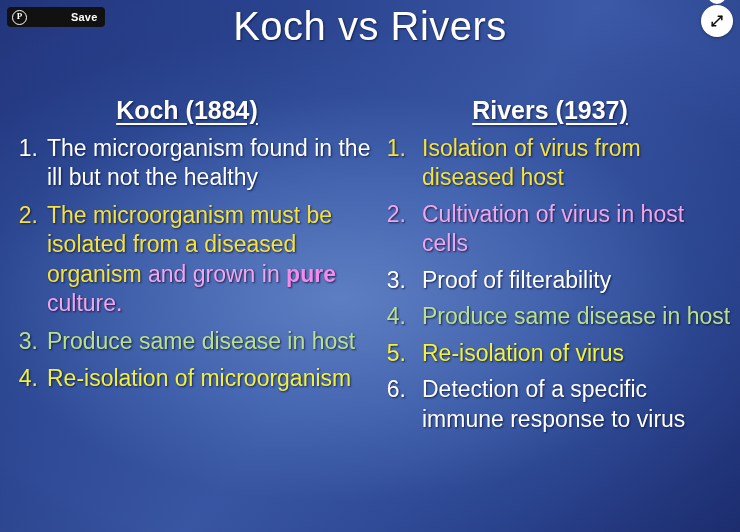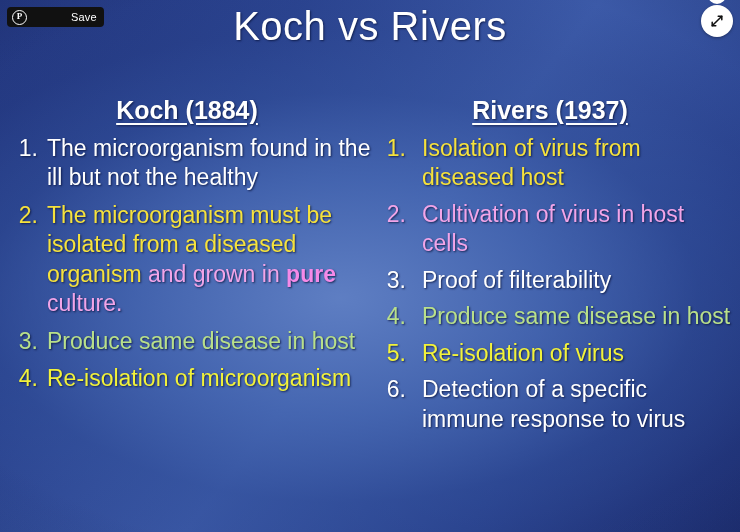--- a/index.html
+++ b/index.html
@@ -48,21 +48,21 @@
     font-size: 9px;
     font-weight: bold;
     line-height: 11px;
     text-align: center;
     font-family: "Liberation Serif", serif;
     flex: 0 0 auto;
   }
   .pin-label {
     color: #ffffff;
     font-size: 11px;
-    font-weight: normal;
+    font-weight: bold;
     letter-spacing: 0.2px;
     padding-left: 40px;
   }
 
   
   .expand-btn {
     position: absolute;
     right: 7px;
     top: 5px;
     width: 32px;

